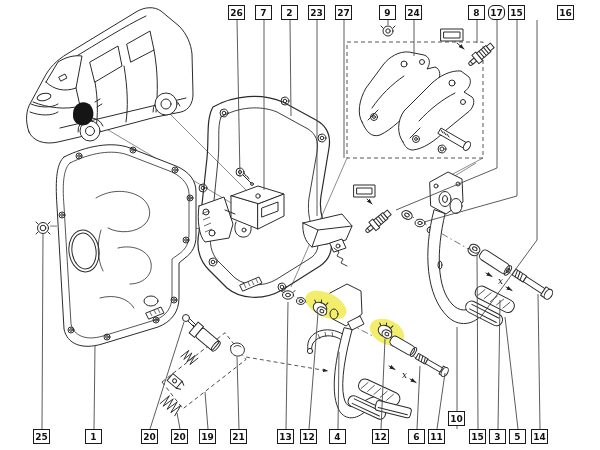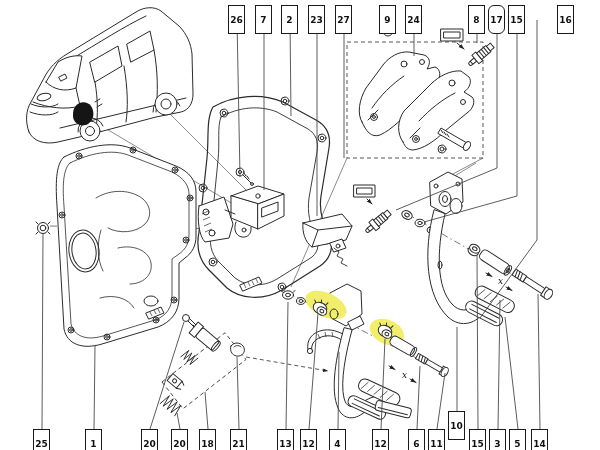--- a/index.html
+++ b/index.html
@@ -9,21 +9,21 @@
   
   .o{stroke:#2b2b2b;fill:none;stroke-width:1;stroke-linecap:round;stroke-linejoin:round;}
   .w{stroke:#2b2b2b;fill:#ffffff;stroke-width:1;stroke-linecap:round;stroke-linejoin:round;}
   .t{stroke:#666;fill:none;stroke-width:.75;}
   .dd{stroke:#555;fill:none;stroke-width:.8;stroke-dasharray:7 3 1.5 3;}
   .dash{stroke:#444;fill:none;stroke-width:.9;stroke-dasharray:4 3;}
   .hatch{stroke:#2b2b2b;fill:none;stroke-width:.7;}
   #leaders path{stroke:#4a4a4a;stroke-width:.9;fill:none;}
   .xmark{font:italic 9px "DejaVu Serif", serif;fill:#111;}
   
-  .callout{position:absolute;width:17px;height:29px;box-sizing:border-box;
+  .callout{position:absolute;width:17px;height:15px;box-sizing:border-box;
            border:1px solid #1a1a1a;background:#fff;color:#111;
            font:bold 9px "DejaVu Sans", sans-serif;
            display:flex;align-items:center;justify-content:center;cursor:pointer;}
 </style>
 </head>
 <body>
 
 <div class="stage">
 <svg width="600" height="450" viewBox="0 0 600 450">
   <defs>
@@ -403,21 +403,21 @@
       <div class="callout" style="left: 379px; top: 5px;">9</div>
       <div class="callout" style="left: 405px; top: 5px;">24</div>
       <div class="callout" style="left: 468px; top: 5px;">8</div>
       <div class="callout" style="left: 488px; top: 5px; border-radius: 6px;">17</div>
       <div class="callout" style="left: 508px; top: 5px;">15</div>
       <div class="callout" style="left: 528px; top: 5px; margin-left: 29px;">16</div>
       <div class="callout" style="left: 33px; top: 429px;">25</div>
       <div class="callout" style="left: 85px; top: 429px;">1</div>
       <div class="callout" style="left: 141px; top: 429px;">20</div>
       <div class="callout" style="left: 171px; top: 429px;">20</div>
-      <div class="callout" style="left: 199px; top: 429px;">18</div>
+      <div class="callout" style="left: 199px; top: 429px;">19</div>
       <div class="callout" style="left: 230px; top: 429px;">21</div>
       <div class="callout" style="left: 277px; top: 429px;">13</div>
       <div class="callout" style="left: 300px; top: 429px;">12</div>
       <div class="callout" style="left: 329px; top: 429px;">4</div>
       <div class="callout" style="left: 372px; top: 429px;">12</div>
       <div class="callout" style="left: 408px; top: 429px;">6</div>
       <div class="callout" style="left: 428px; top: 429px;">11</div>
       <div class="callout" style="left: 448px; top: 411px;">10</div>
       <div class="callout" style="left: 469px; top: 429px;">15</div>
       <div class="callout" style="left: 489px; top: 429px;">3</div>

